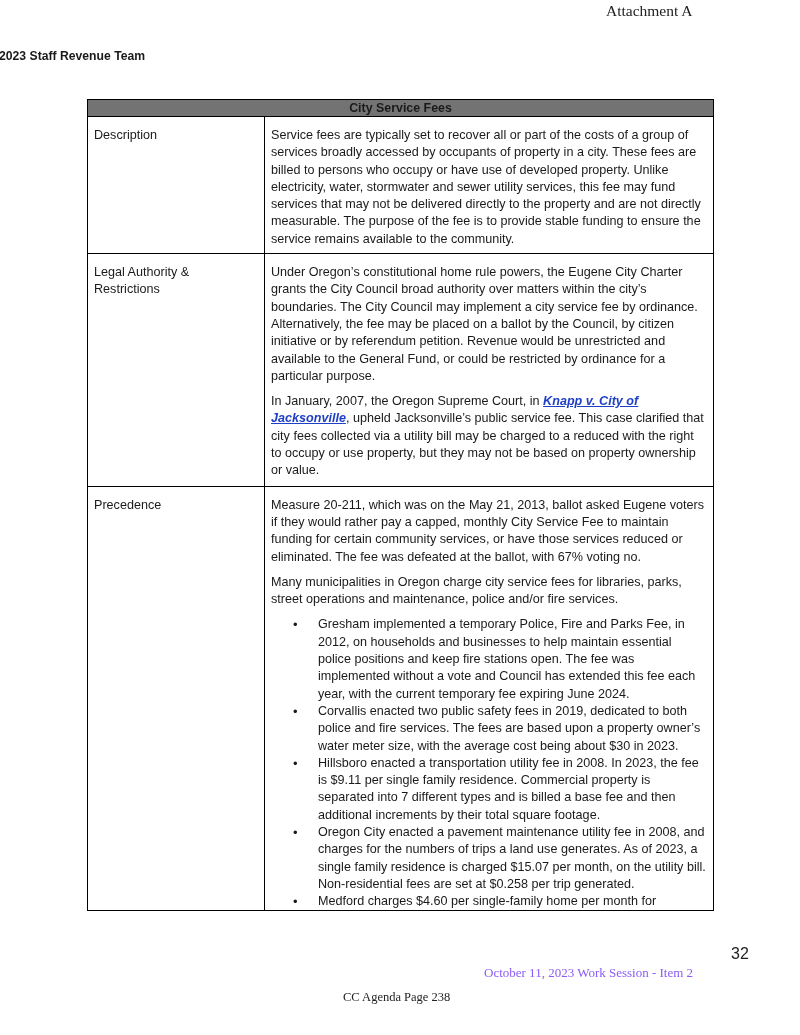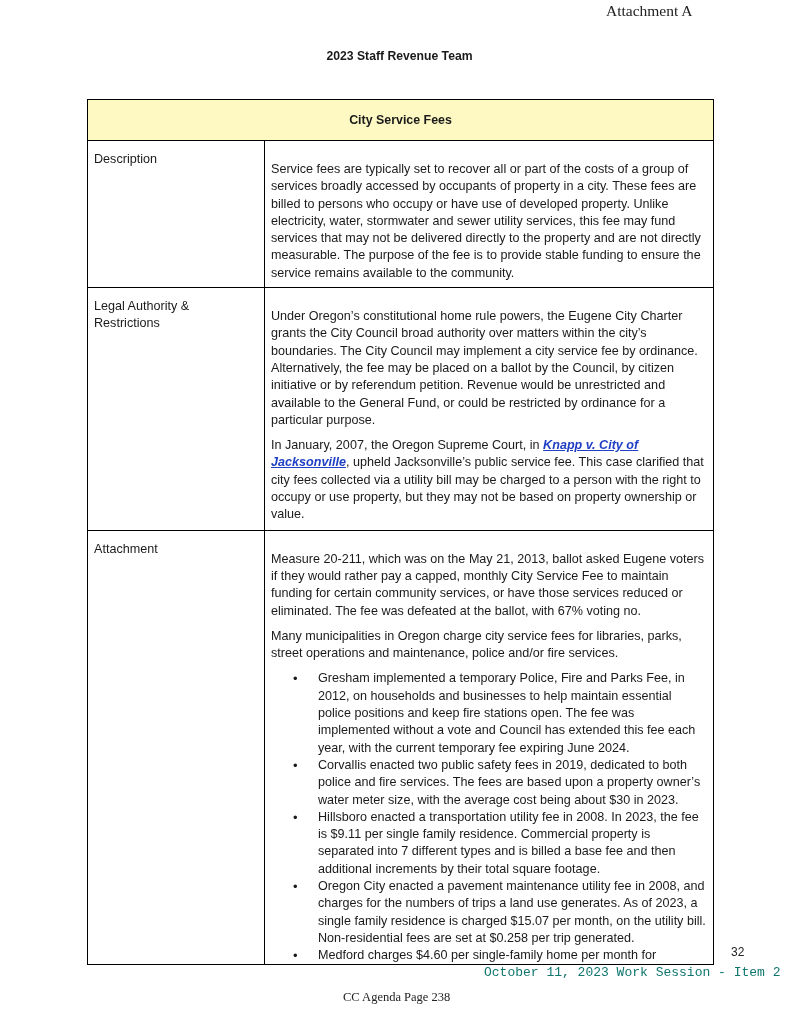--- a/index.html
+++ b/index.html
@@ -21,55 +21,54 @@
       left: 606px;
       font-family: "Liberation Serif", "DejaVu Serif", serif;
       font-size: 15.5px;
       color: #222;
     }
     .doc-title {
       position: absolute;
       top: 48px;
       left: 0;
       width: 800px;
-      text-align: center;
       font-weight: bold;
       font-size: 12.2px;
       line-height: 17px;
     }
     .doc-title div { margin-left: -1px; }
     table.summary {
       position: absolute;
       top: 99px;
       left: 87px;
       width: 627px;
       border-collapse: collapse;
       table-layout: fixed;
       font-size: 12.6px;
       line-height: 17.3px;
     }
     table.summary td, table.summary th {
       border: 1px solid #000;
       vertical-align: top;
     }
     th.section-head {
-      background: #fef9c3;
+      background: #737373;
       font-weight: bold;
       font-size: 12.4px;
       height: 16px;
-      padding: 12px;
+      padding: 0;
       line-height: 16px;
       text-align: center;
     }
     td.label {
       width: 176px;
       padding: 10px 6px 0 6px;
     }
     td.content {
-      padding: 20px 7px 7px 6px;
+      padding: 10px 7px 7px 6px;
     }
     td.content p {
       margin: 0 0 8px 0;
     }
     td.content p:last-child { margin-bottom: 0; }
     .row-desc td.content { padding-bottom: 5px; }
     .row-legal td.content { padding-bottom: 6px; }
     .row-prec td.content { padding-bottom: 0; margin-left: 34px; }
     a.case-link {
       color: #1f3fc4;
@@ -90,38 +89,38 @@
       content: "\2022";
       position: absolute;
       left: -25px;
       top: 0;
       font-size: 13px;
     }
     .page-num {
       position: absolute;
       top: 945px;
       left: 731px;
-      font-size: 12px;
+      font-size: 16px;
       color: #222;
     }
     .agenda-page {
       position: absolute;
       top: 990px;
       left: 343px;
       font-family: "Liberation Serif", "DejaVu Serif", serif;
       font-size: 12.5px;
       color: #222;
     }
     .session-label {
       position: absolute;
       top: 965px;
       left: 484px;
-      font-family: Liberation Mono, monospace;
+      font-family: Liberation Serif, serif;
       font-size: 13px;
-      color: #0f766e;
+      color: #8b5cf6;
     }
   </style>
 </head>
 <body>
 
 <div class="attachment">Attachment A</div>
 
 <div class="doc-title">
   <div>2023 Staff Revenue Team</div>
 </div>
@@ -142,26 +141,26 @@
       <p>Service fees are typically set to recover all or part of the costs of a group of services broadly accessed by occupants of property in a city. These fees are billed to persons who occupy or have use of developed property. Unlike electricity, water, stormwater and sewer utility services, this fee may fund services that may not be delivered directly to the property and are not directly measurable. The purpose of the fee is to provide stable funding to ensure the service remains available to the community.</p>
     </td>
   </tr>
 
   <tr class="row-legal">
     <td class="label">
       <span style="display:block;width:130px;">Legal Authority &amp; Restrictions</span>
     </td>
     <td class="content">
       <p>Under Oregon’s constitutional home rule powers, the Eugene City Charter grants the City Council broad authority over matters within the city’s boundaries. The City Council may implement a city service fee by ordinance. Alternatively, the fee may be placed on a ballot by the Council, by citizen initiative or by referendum petition. Revenue would be unrestricted and available to the General Fund, or could be restricted by ordinance for a particular purpose.</p>
-      <p><span>In January, 2007, the Oregon Supreme Court, in </span><a class="case-link" href="#">Knapp v. City of Jacksonville</a><span>, upheld Jacksonville’s public service fee. This case clarified that city fees collected via a utility bill may be charged to a person with the right to occupy or use property, but they may not be based on property ownership or value.</span></p>
+      <p><span>In January, 2007, the Oregon Supreme Court, in </span><a class="case-link" href="#">Knapp v. City of Jacksonville</a><span>, upheld Jacksonville’s public service fee. This case clarified that city fees collected via a utility bill may be charged to a reduced with the right to occupy or use property, but they may not be based on property ownership or value.</span></p>
     </td>
   </tr>
 
   <tr class="row-prec">
-    <td class="label">Attachment</td>
+    <td class="label">Precedence</td>
     <td class="content">
       <p>Measure 20-211, which was on the May 21, 2013, ballot asked Eugene voters if they would rather pay a capped, monthly City Service Fee to maintain funding for certain community services, or have those services reduced or eliminated. The fee was defeated at the ballot, with 67% voting no.</p>
       <p>Many municipalities in Oregon charge city service fees for libraries, parks, street operations and maintenance, police and/or fire services.</p>
       <ul class="examples">
         <li>Gresham implemented a temporary Police, Fire and Parks Fee, in 2012, on households and businesses to help maintain essential police positions and keep fire stations open. The fee was implemented without a vote and Council has extended this fee each year, with the current temporary fee expiring June 2024.</li>
         <li>Corvallis enacted two public safety fees in 2019, dedicated to both police and fire services. The fees are based upon a property owner’s water meter size, with the average cost being about $30 in 2023.</li>
         <li>Hillsboro enacted a transportation utility fee in 2008. In 2023, the fee is $9.11 per single family residence. Commercial property is separated into 7 different types and is billed a base fee and then additional increments by their total square footage.</li>
         <li>Oregon City enacted a pavement maintenance utility fee in 2008, and charges for the numbers of trips a land use generates. As of 2023, a single family residence is charged $15.07 per month, on the utility bill. Non-residential fees are set at $0.258 per trip generated.</li>
         <li>Medford charges $4.60 per single-family home per month for</li>
       </ul>

